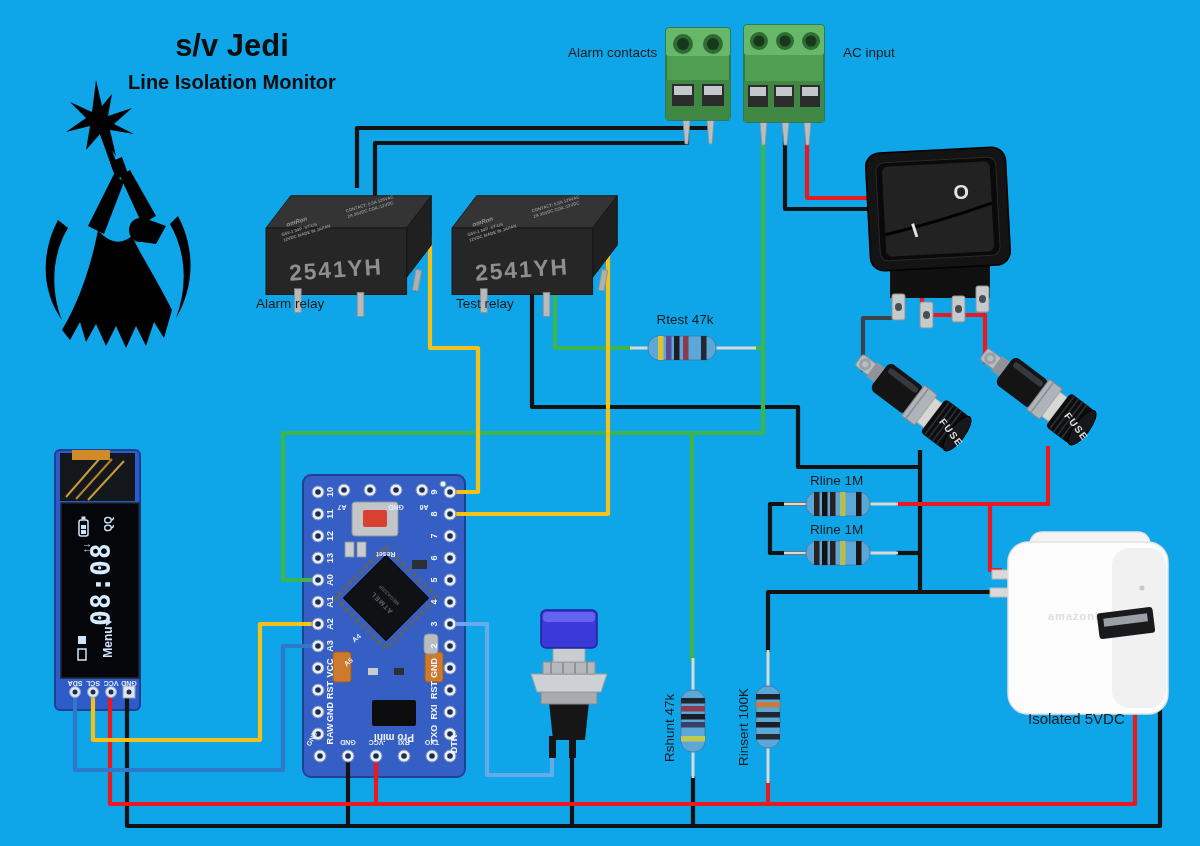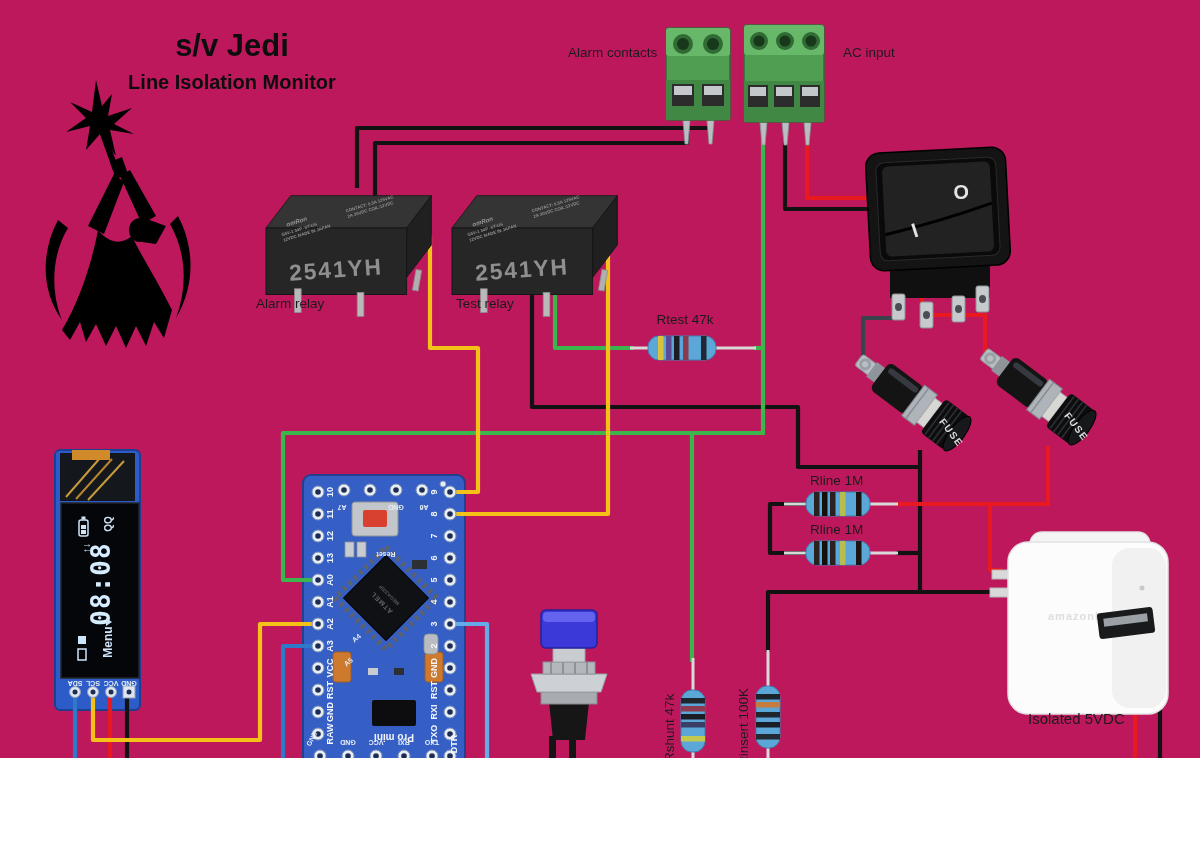--- a/index.html
+++ b/index.html
@@ -1,16 +1,16 @@
 <!DOCTYPE html>
 <html><head>
 <meta charset="utf-8">
 <style>
   html,body{margin:0;padding:0;background:#ffffff;}
-  .stage{position:relative;width:1200px;height:758px;background:#be185d;overflow:hidden;}
+  .stage{position:relative;width:1200px;height:846px;background:#0ea5e9;overflow:hidden;}
   svg{display:block;}
   text{font-family:"Liberation Sans",sans-serif;}
   .t-label{font-size:13.5px;font-weight:500;fill:#1b1b1b;}
   .t-title{font-size:31px;font-weight:800;fill:#0d0d0d;}
   .t-sub{font-size:20px;font-weight:700;fill:#0d0d0d;}
   .t-pin{font-size:9px;font-weight:700;fill:#f2f6fc;}
   .t-pin-sm{font-size:7px;font-weight:700;fill:#e8edf5;}
   .t-micro{font-size:4.6px;font-weight:600;fill:#8f8f8f;}
   .t-micro2{font-size:6.5px;font-weight:700;fill:#9a9a9a;font-style:italic;}
   .t-relay{font-size:24px;font-weight:700;fill:#8f8f8f;letter-spacing:2px;}

